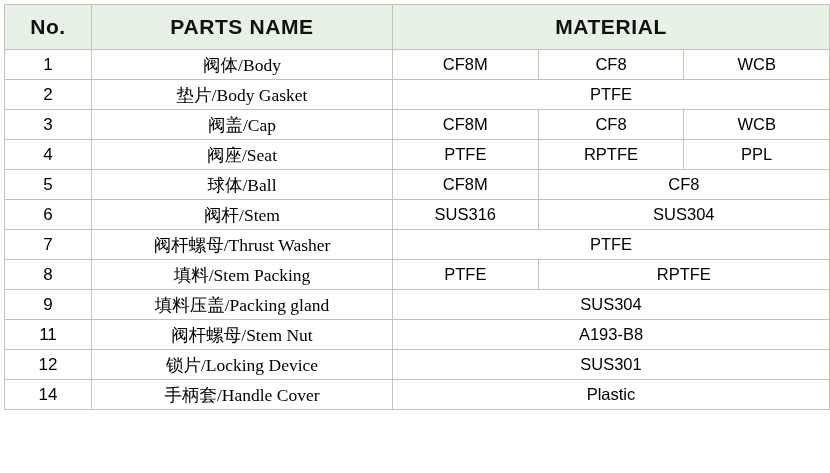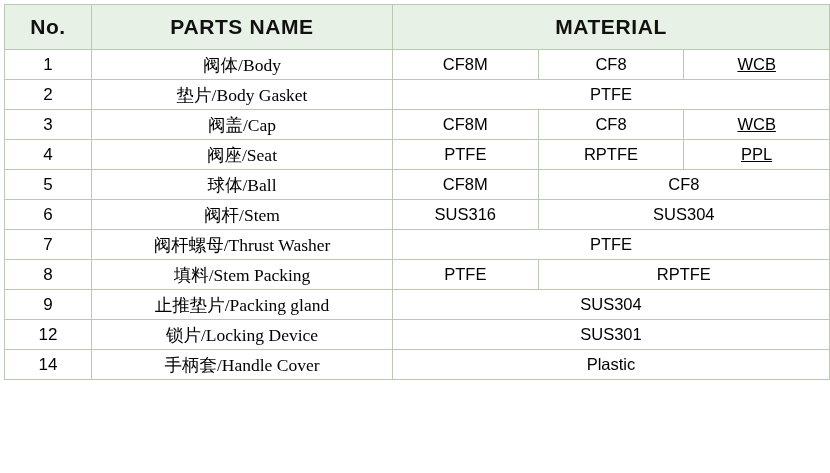--- a/index.html
+++ b/index.html
@@ -58,21 +58,21 @@
     padding-left: 18px;
     font-size: 17.5px;
     white-space: nowrap;
   }
   td.mat {
     font-size: 16.5px;
   }
   
   td.m1 { width: 147px; margin-top: 16px; }
   td.m2 { width: 146px; margin-top: 36px; }
-  td.m3 { width: 143px; text-decoration: underline; }
+  td.m3 { width: 143px; }
   
   td.full { width: 436px; }
 
   .cjk { font-family: Liberation Serif, serif; }
 </style>
 </head>
 <body>
 
 <div id="sheet">
   <table class="parts">
@@ -137,25 +137,30 @@
 
       <tr class="row">
         <td class="no">8</td>
         <td class="name cjk">填料/Stem Packing</td>
         <td class="mat m1">PTFE</td>
         <td class="mat m2" colspan="2">RPTFE</td>
       </tr>
 
       <tr class="row">
         <td class="no">9</td>
-        <td class="name cjk">止推垫片/Packing gland</td>
+        <td class="name cjk">填料压盖/Packing gland</td>
         <td class="mat full" colspan="3">SUS304</td>
       </tr>
 
 
+      <tr class="row">
+        <td class="no">11</td>
+        <td class="name cjk">阀杆螺母/Stem Nut</td>
+        <td class="mat full" colspan="3">A193-B8</td>
+      </tr>
 
       <tr class="row">
         <td class="no">12</td>
         <td class="name cjk">锁片/Locking Device</td>
         <td class="mat full" colspan="3">SUS301</td>
       </tr>
 
 
       <tr class="row">
         <td class="no">14</td>

